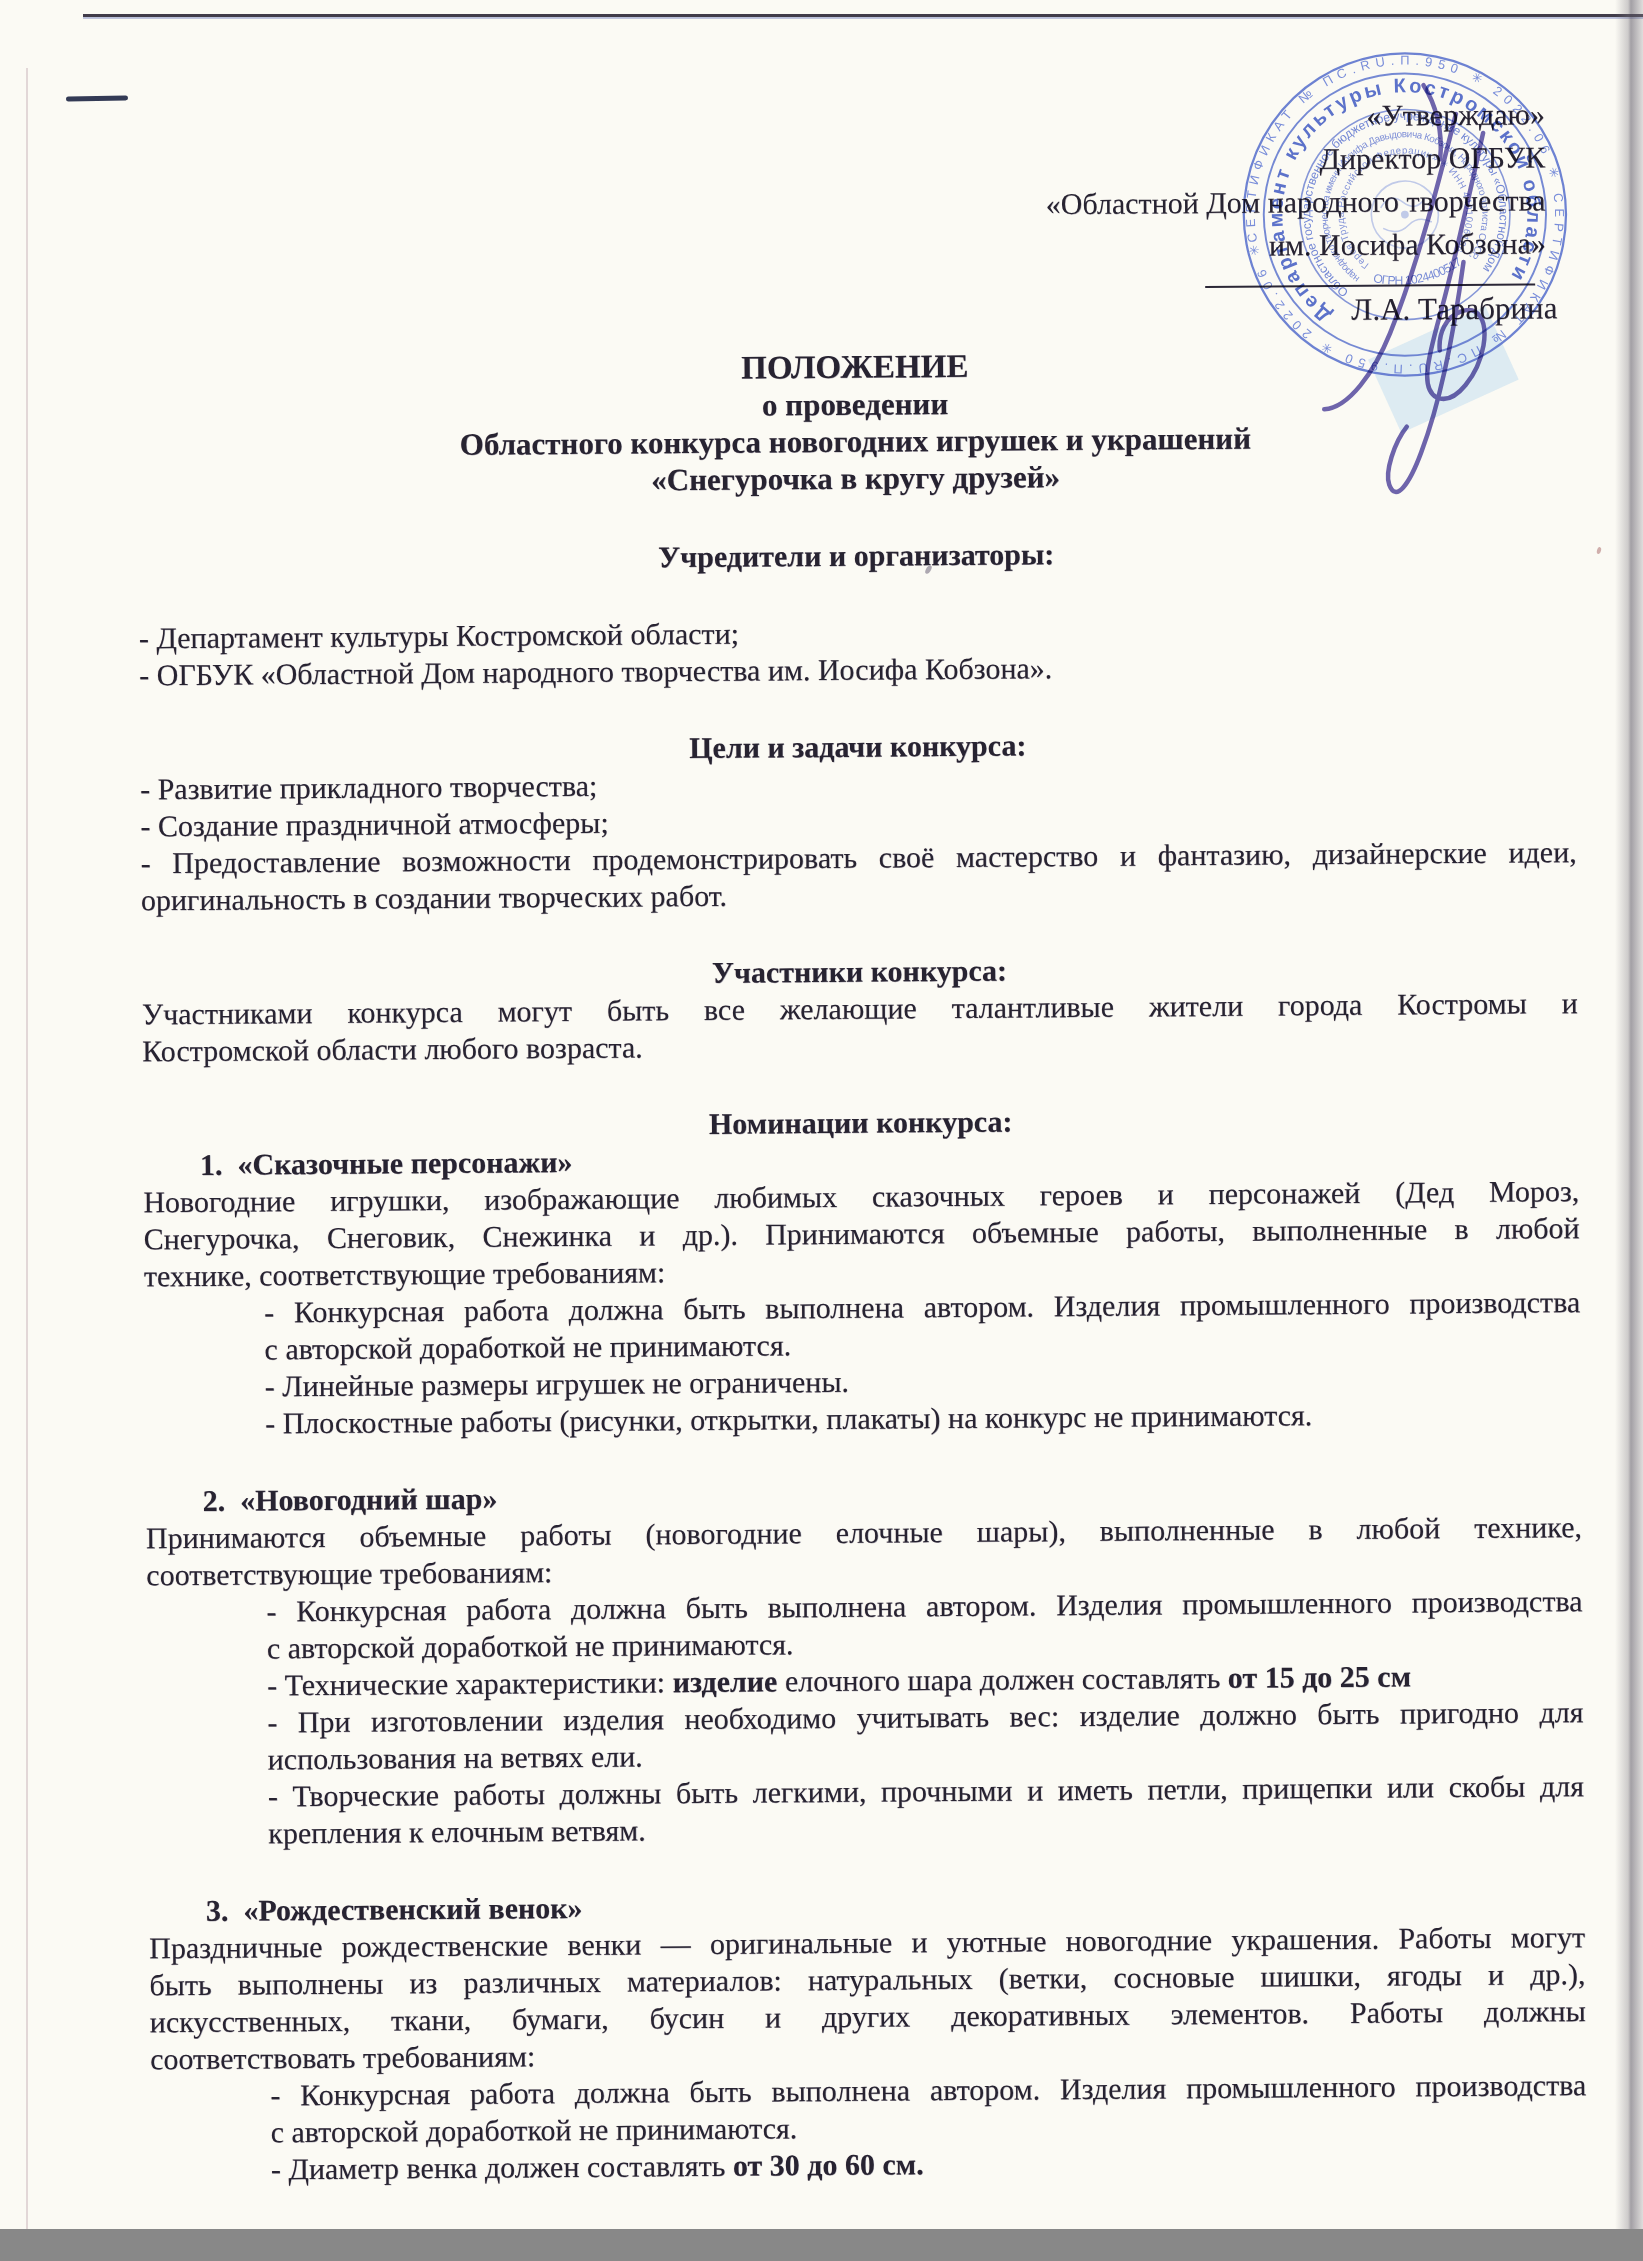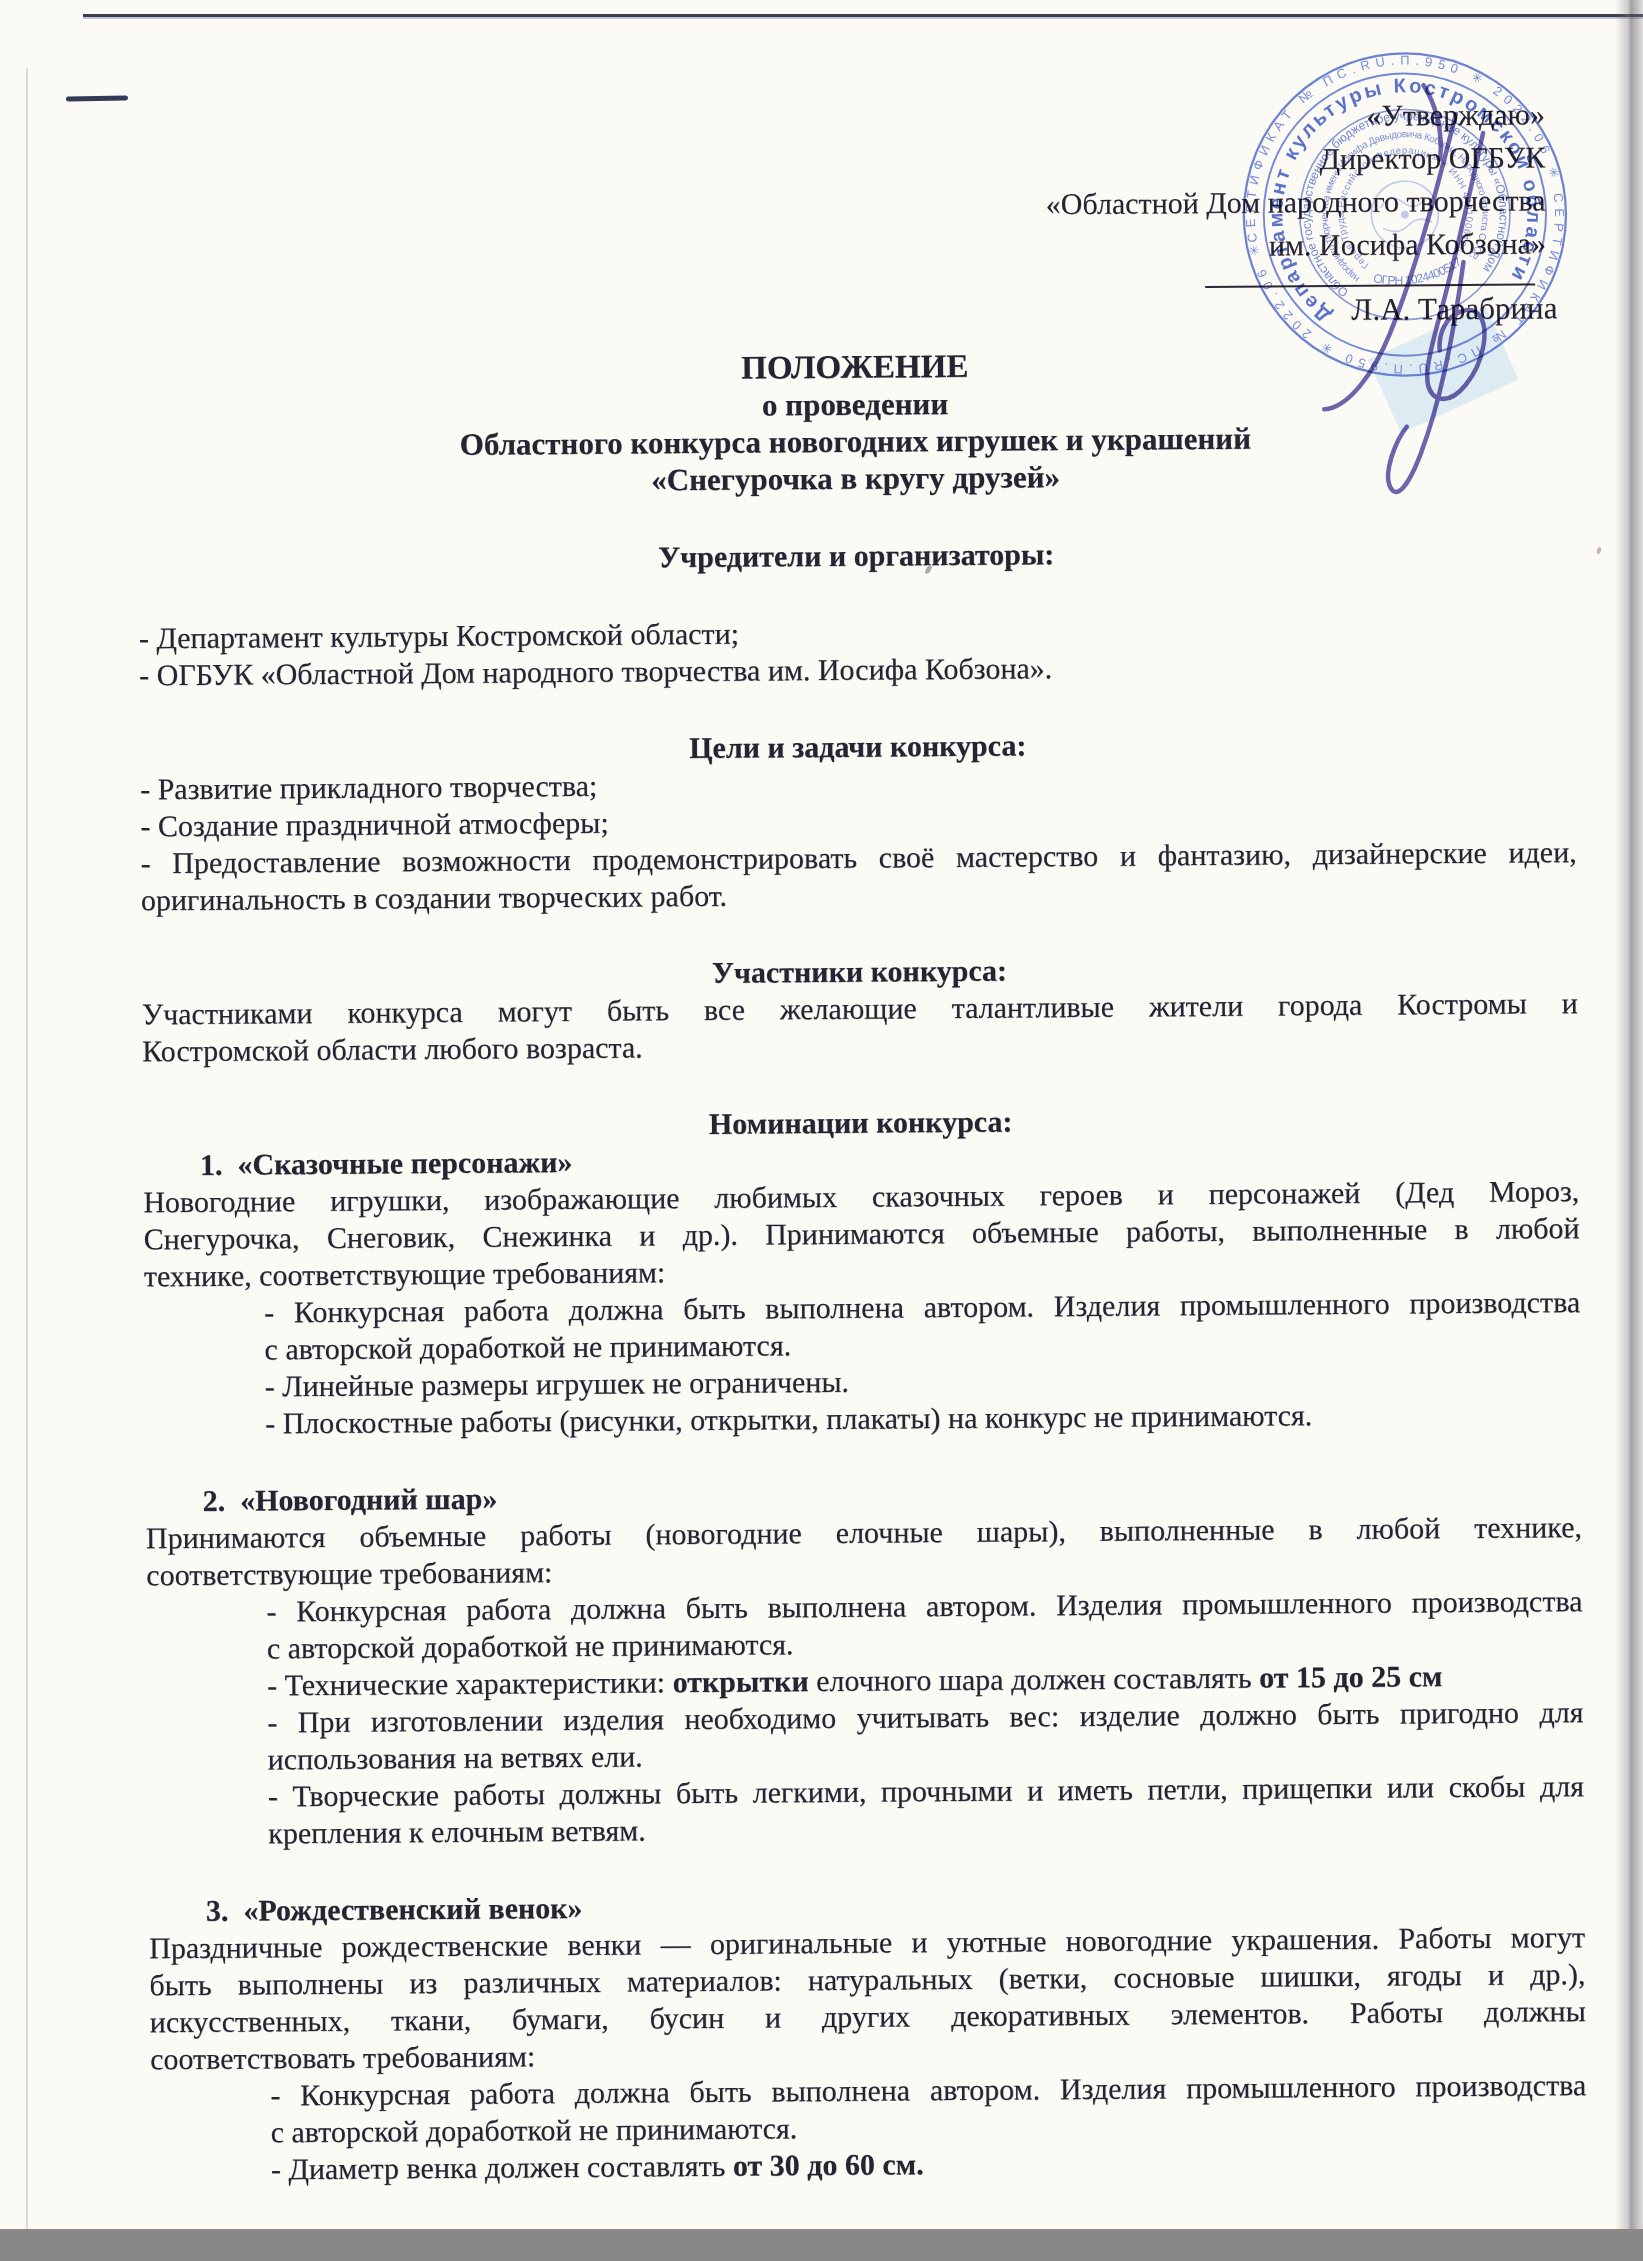--- a/index.html
+++ b/index.html
@@ -144,21 +144,21 @@
         <div class="line bullet j">- Конкурсная работа должна быть выполнена автором. Изделия промышленного производства</div>
         <div class="line bullet">с авторской доработкой не принимаются.</div>
         <div class="line bullet">- Линейные размеры игрушек не ограничены.</div>
         <div class="line bullet">- Плоскостные работы (рисунки, открытки, плакаты) на конкурс не принимаются.</div>
         <div class="gapblock"></div>
         <div class="line num">2.  «Новогодний шар»</div>
         <div class="line j">Принимаются объемные работы (новогодние елочные шары), выполненные в любой технике,</div>
         <div class="line">соответствующие требованиям:</div>
         <div class="line bullet j">- Конкурсная работа должна быть выполнена автором. Изделия промышленного производства</div>
         <div class="line bullet">с авторской доработкой не принимаются.</div>
-        <div class="line bullet">- Технические характеристики: <b>открытки</b> елочного шара должен составлять <b>от 15 до 25 см</b></div>
+        <div class="line bullet">- Технические характеристики: <b>изделие</b> елочного шара должен составлять <b>от 15 до 25 см</b></div>
         <div class="line bullet j">- При изготовлении изделия необходимо учитывать вес: изделие должно быть пригодно для</div>
         <div class="line bullet">использования на ветвях ели.</div>
         <div class="line bullet j">- Творческие работы должны быть легкими, прочными и иметь петли, прищепки или скобы для</div>
         <div class="line bullet">крепления к елочным ветвям.</div>
         <div class="gapblock"></div>
         <div class="line num">3.  «Рождественский венок»</div>
         <div class="line j">Праздничные рождественские венки — оригинальные и уютные новогодние украшения. Работы могут</div>
         <div class="line j">быть выполнены из различных материалов: натуральных (ветки, сосновые шишки, ягоды и др.),</div>
         <div class="line j">искусственных, ткани, бумаги, бусин и других декоративных элементов. Работы должны</div>
         <div class="line">соответствовать требованиям:</div>

